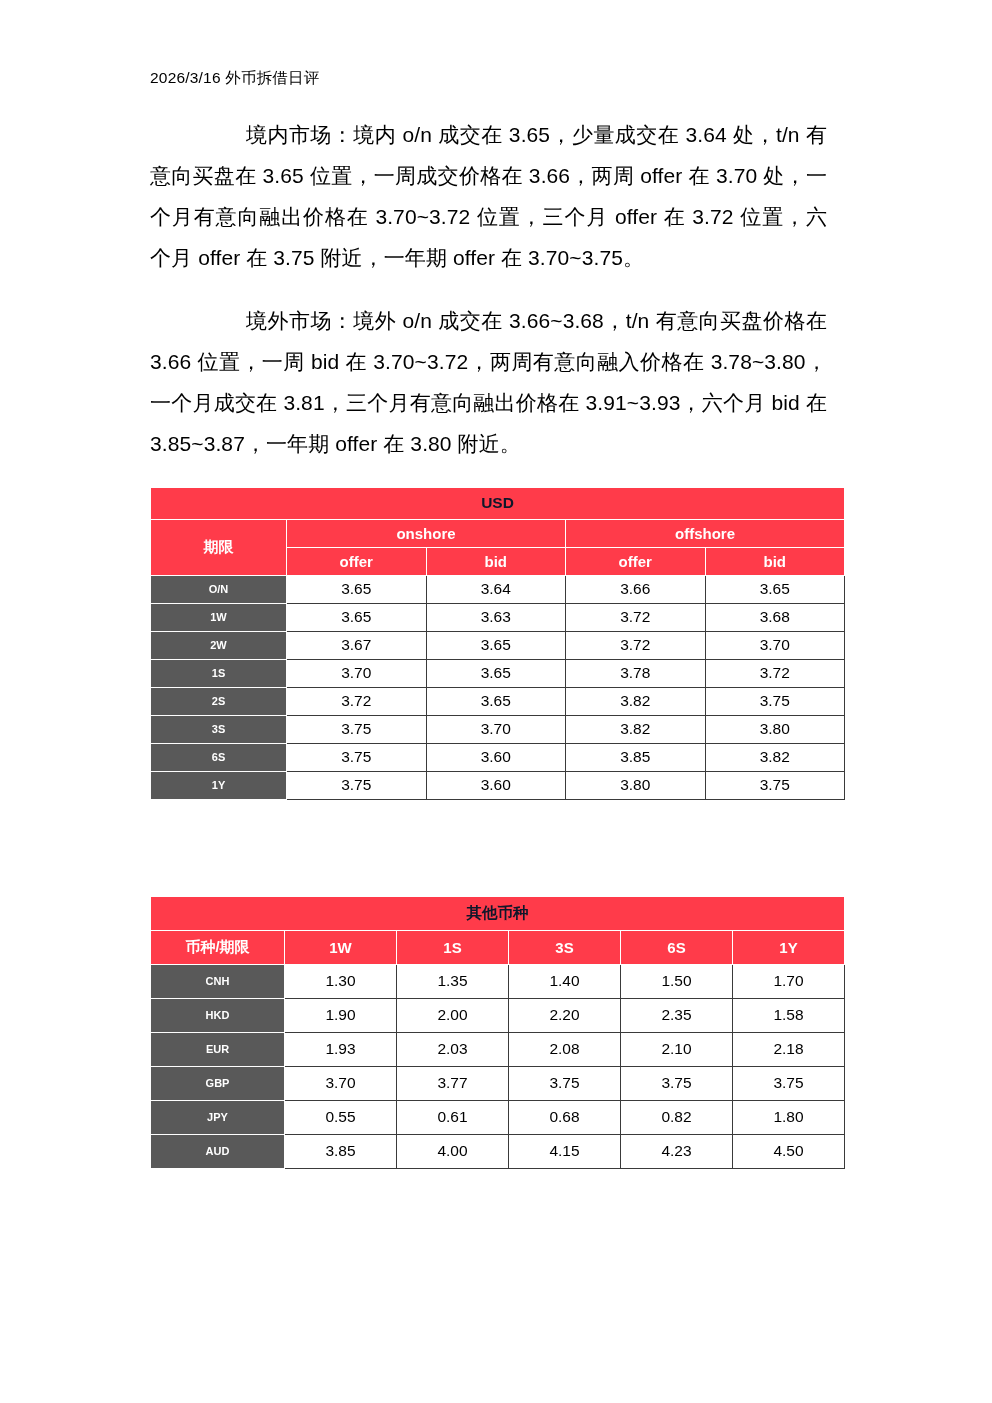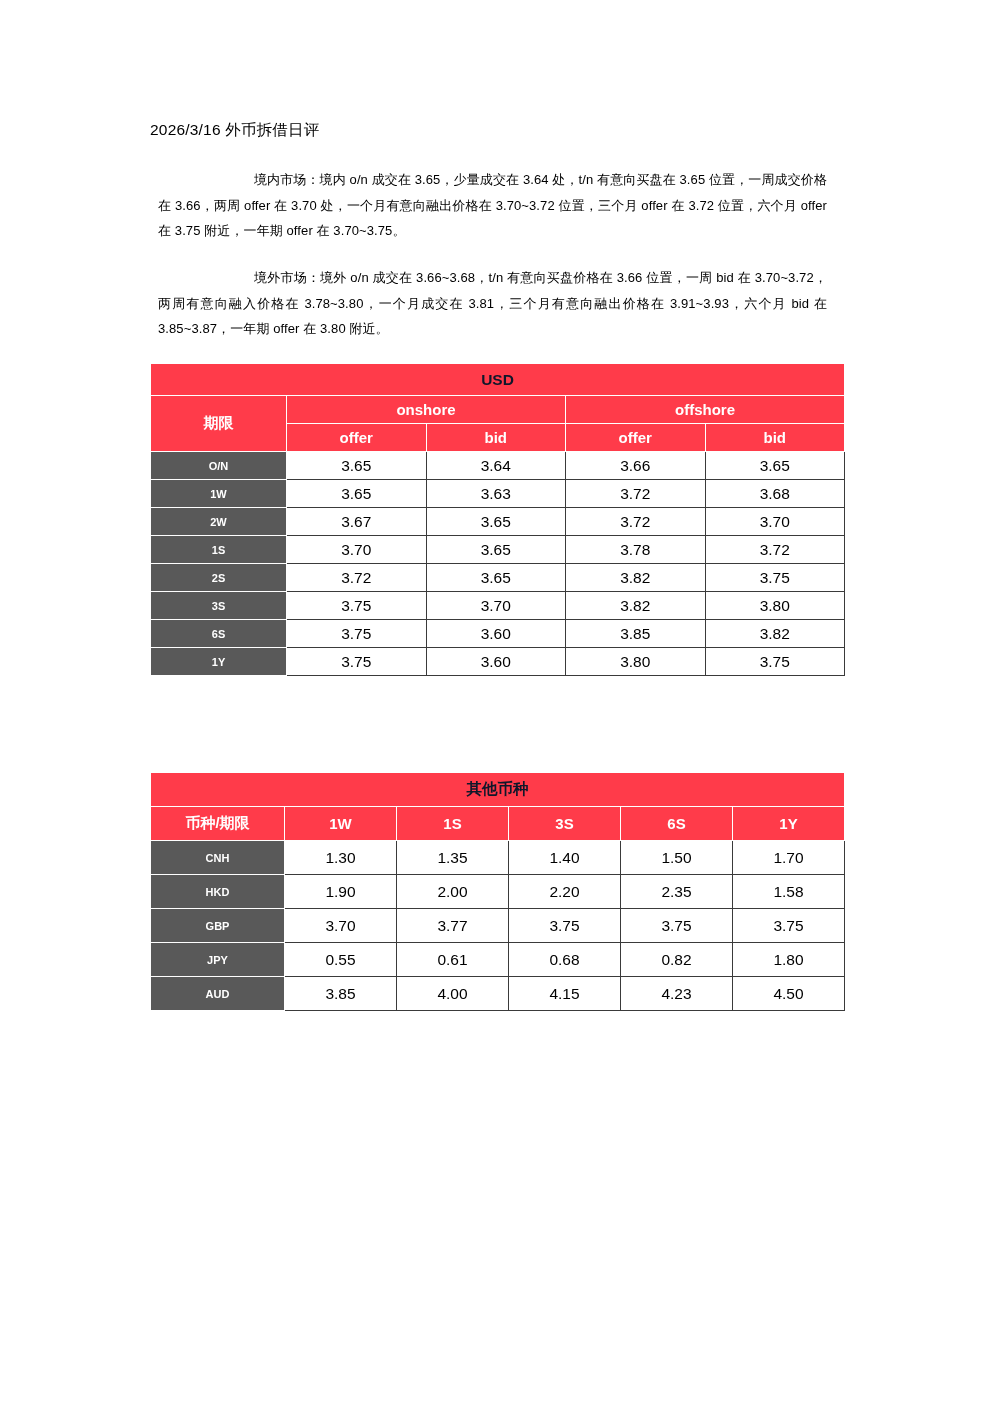--- a/index.html
+++ b/index.html
@@ -9,34 +9,34 @@
   }
   body {
     width: 992px;
     height: 1403px;
     font-family: "Liberation Sans", sans-serif;
     color: #000000;
     position: relative;
     overflow: hidden;
   }
   .page {
-    padding: 118px 150px 0 150px;
+    padding: 66px 150px 0 150px;
     box-sizing: border-box;
     width: 977px;
   }
   .doc-title {
     font-size: 15.5px;
     line-height: 1.5;
     margin: 0 0 26px 0;
     letter-spacing: 0.2px;
   }
   .para {
-    font-size: 13px;
+    font-size: 21px;
     line-height: 1.95;
-    margin: 0 0 22px 8px;
+    margin: 0 0 22px 0;
     text-align: justify;
     text-justify: inter-ideograph;
     text-indent: 96px;
     letter-spacing: 0.1px;
   }
   table {
     border-collapse: collapse;
     table-layout: fixed;
     width: 694px;
     margin: 0;
@@ -210,20 +210,28 @@
         </tr>
         <tr>
           <td class="rowlabel">HKD</td>
           <td class="val">1.90</td>
           <td class="val">2.00</td>
           <td class="val">2.20</td>
           <td class="val">2.35</td>
           <td class="val">1.58</td>
         </tr>
         <tr>
+          <td class="rowlabel">EUR</td>
+          <td class="val">1.93</td>
+          <td class="val">2.03</td>
+          <td class="val">2.08</td>
+          <td class="val">2.10</td>
+          <td class="val">2.18</td>
+        </tr>
+        <tr>
           <td class="rowlabel">GBP</td>
           <td class="val">3.70</td>
           <td class="val">3.77</td>
           <td class="val">3.75</td>
           <td class="val">3.75</td>
           <td class="val">3.75</td>
         </tr>
         <tr>
           <td class="rowlabel">JPY</td>
           <td class="val">0.55</td>

